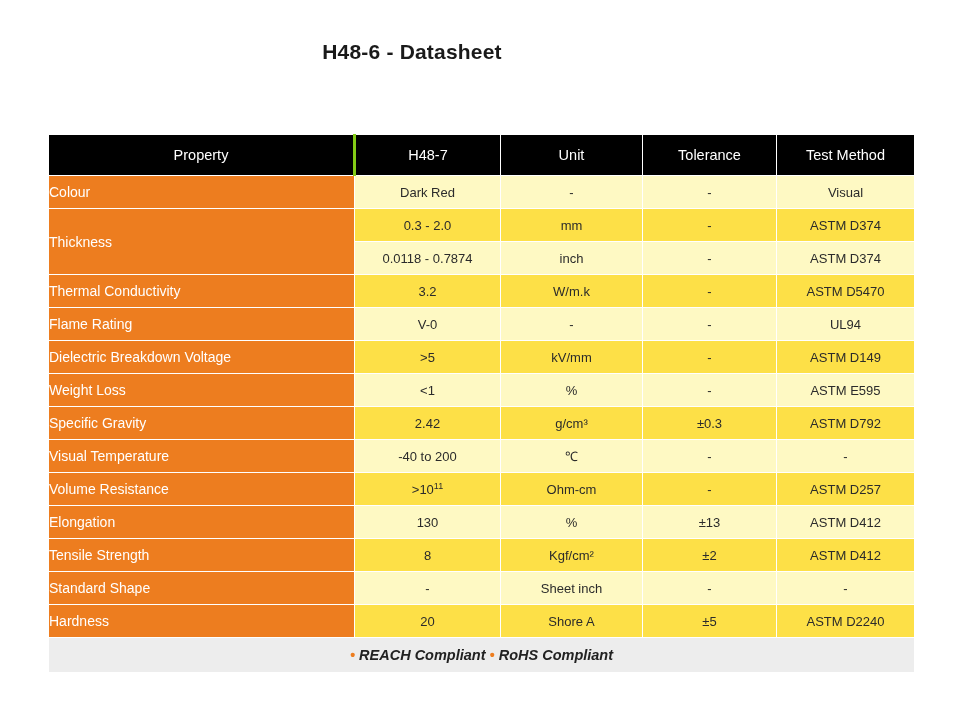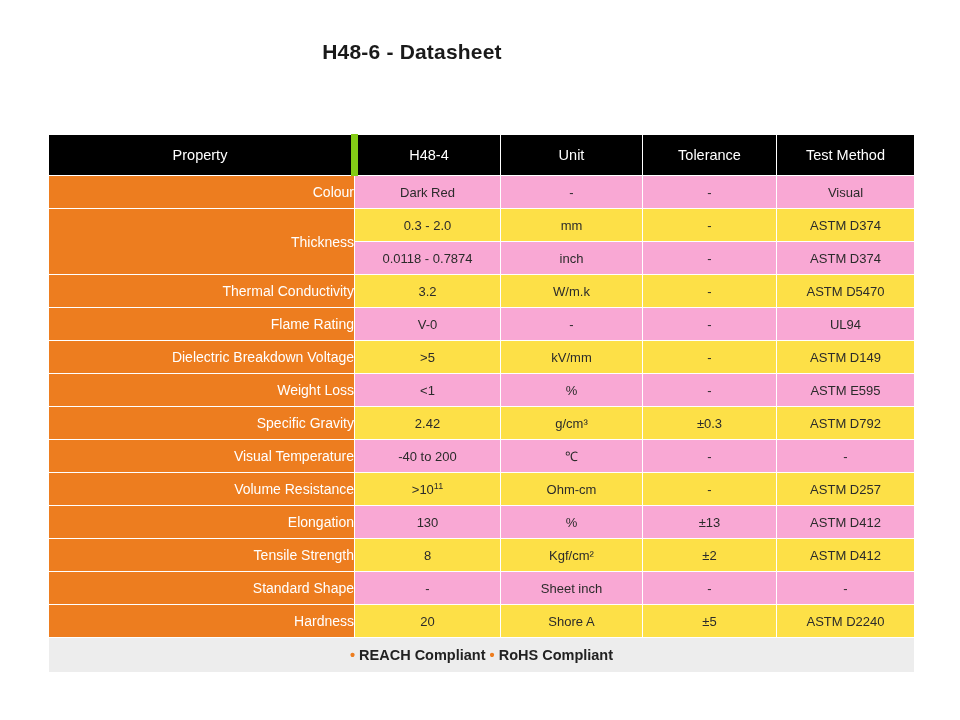--- a/index.html
+++ b/index.html
@@ -56,49 +56,50 @@
   thead th {
     background: #000000;
     color: #ffffff;
     font-size: 14.5px;
     font-weight: normal;
     height: 40px;
     text-align: center;
     border-color: #000000;
   }
   thead th.prop-head {
-    border-right: 7px solid #84cc16;
+    border-right: 3px solid #84cc16;
   }
   td.prop {
     background: #ED7D1F;
     color: #ffffff;
     font-size: 14px;
-    text-align: right;
+    text-align: left;
     height: 32px;
     border-color: #ffffff;
   }
   td.val, td.unit, td.tol, td.test {
-    background: #f9a8d4;
+    background: #fef9c3;
     color: #2b2b2b;
     font-size: 13px;
     text-align: center;
     height: 32px;
     border-color: #ffffff;
   }
   tr.alt td.val, tr.alt td.unit, tr.alt td.tol, tr.alt td.test {
     background: #fde047;
   }
   .compliance {
     background: #EDEDED;
     height: 34px;
     text-align: center;
     font-size: 14.5px;
     font-weight: bold;
     color: #222222;
     border: 1px solid #ffffff;
+    font-style: italic;
   }
   .compliance .dot {
     color: #ED7D1F;
     font-weight: bold;
   }
   sup {
     font-size: 9px;
     vertical-align: super;
     margin-top: 8px;
   }
@@ -115,21 +116,21 @@
       <colgroup>
         <col class="c-prop">
           <col class="c-val">
           <col class="c-unit">
           <col class="c-tol">
           <col class="c-test">
       </colgroup>
       <thead>
         <tr>
           <th class="prop-head">Property</th>
-          <th>H48-4</th>
+          <th>H48-7</th>
           <th>Unit</th>
           <th>Tolerance</th>
           <th>Test Method</th>
         </tr>
       </thead>
       <tbody>
         <tr>
           <td class="prop">Colour</td>
           <td class="val">Dark Red</td>
           <td class="unit">-</td>

